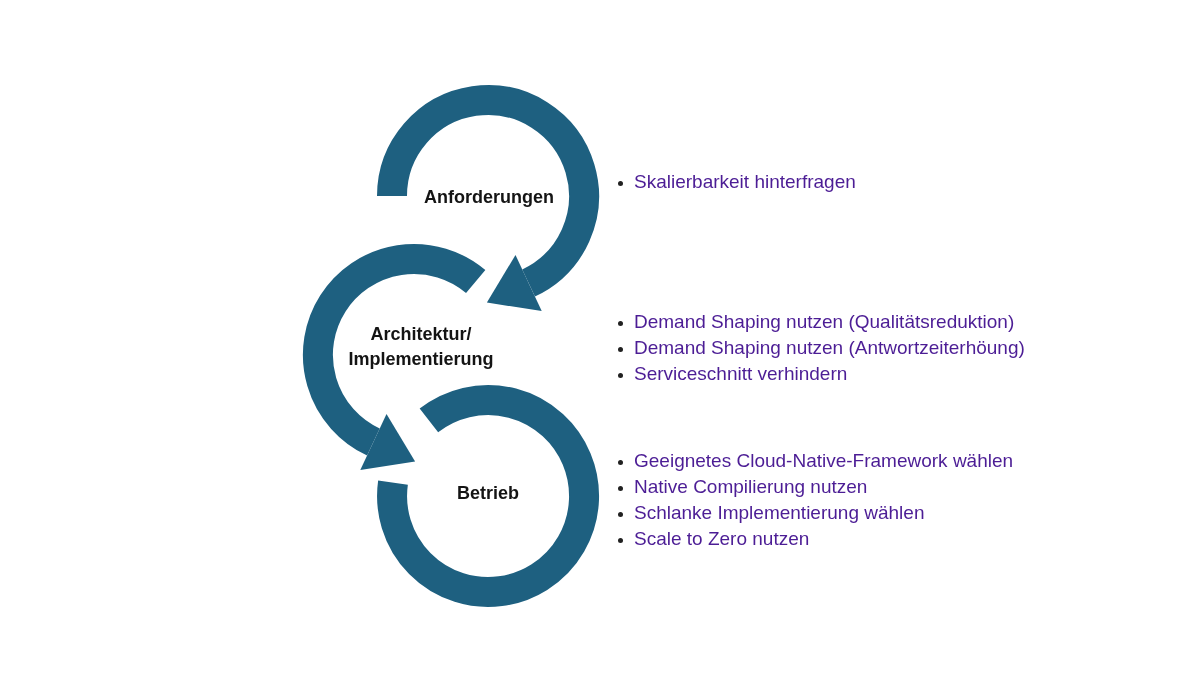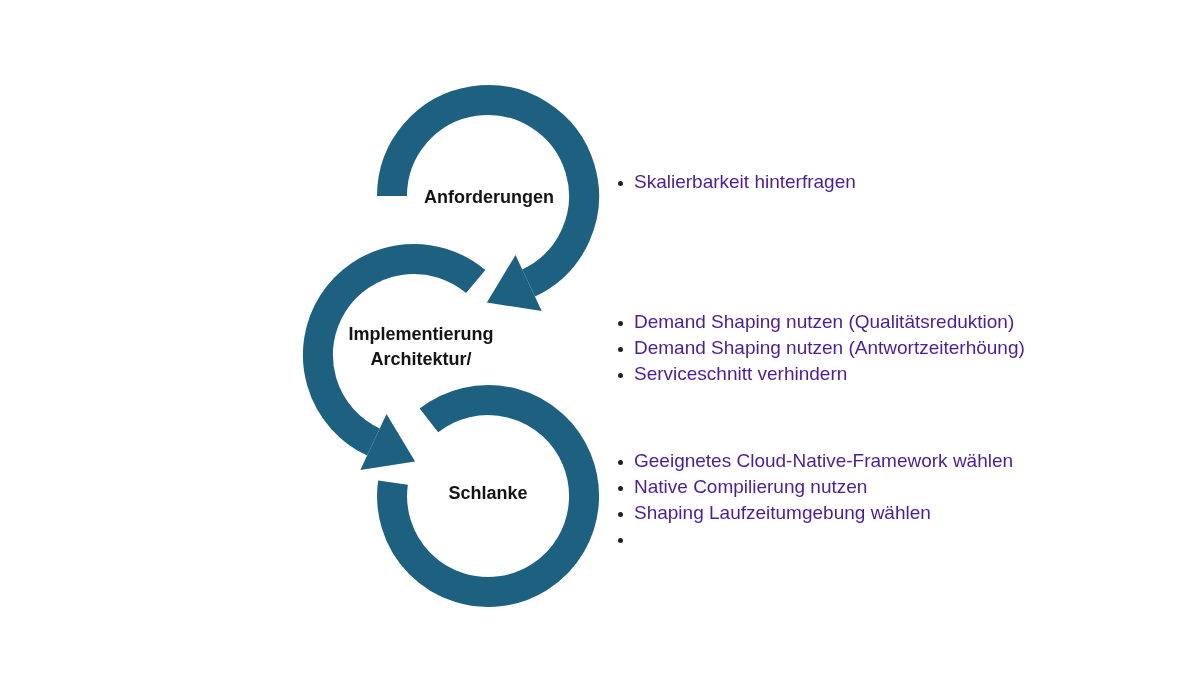--- a/index.html
+++ b/index.html
@@ -43,26 +43,26 @@
       <path class="arc" d="M 428.9 420.4 A 96 96 0 1 1 393.0 482.6"></path>
     </g>
   </svg>
 
   <div class="stage-label" style="left:489px; top:197px">
     <span>Anforderungen</span>
     <span></span>
   </div>
 
   <div class="stage-label" style="left:421px; top:347px">
+    <span>Architektur/</span>
     <span>Implementierung</span>
-    <span>Architektur/</span>
   </div>
 
   <div class="stage-label" style="left:488px; top:493px">
-    <span>Schlanke</span>
+    <span>Betrieb</span>
     <span></span>
   </div>
 
   <div class="bullet-list" style="left:618px; top:169px">
     <div class="bullet-row">
       <span class="dot"></span>
       <span class="bullet-text">Skalierbarkeit hinterfragen</span>
     </div>
   </div>
 
@@ -85,20 +85,21 @@
     <div class="bullet-row">
       <span class="dot"></span>
       <span class="bullet-text">Geeignetes Cloud-Native-Framework wählen</span>
     </div>
     <div class="bullet-row">
       <span class="dot"></span>
       <span class="bullet-text">Native Compilierung nutzen</span>
     </div>
     <div class="bullet-row">
       <span class="dot"></span>
-      <span class="bullet-text">Shaping Laufzeitumgebung wählen</span>
+      <span class="bullet-text">Schlanke Implementierung wählen</span>
     </div>
     <div class="bullet-row">
       <span class="dot"></span>
+      <span class="bullet-text">Scale to Zero nutzen</span>
     </div>
   </div>
 
 </div>
 
 </body></html>

